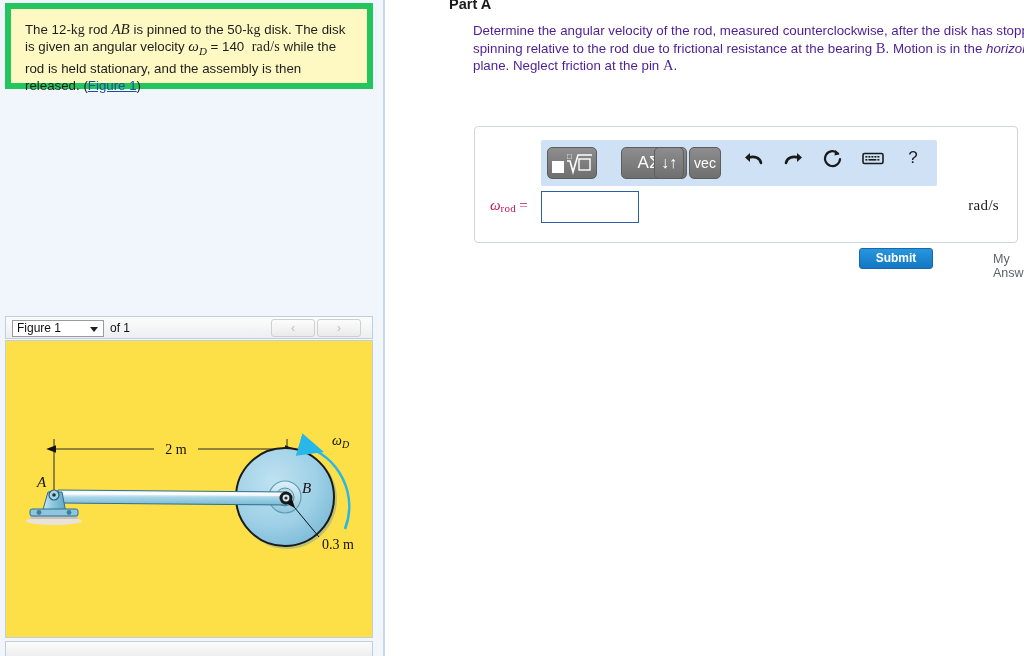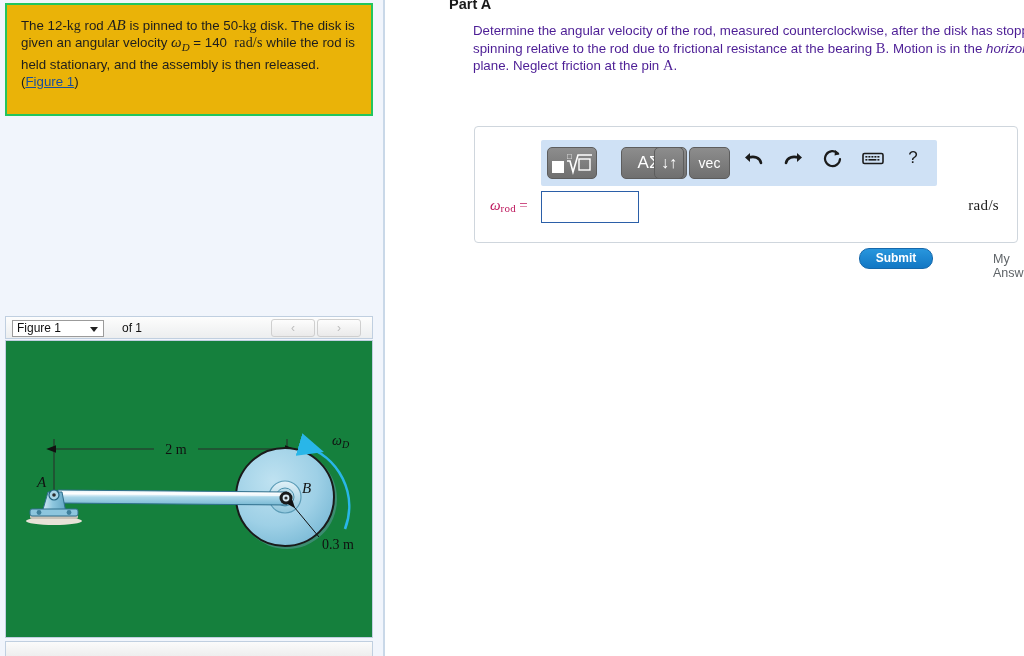--- a/index.html
+++ b/index.html
@@ -33,23 +33,23 @@
     position: absolute;
     left: 383px; top: 0;
     width: 2px; height: 656px;
     background: #c9d8e8;
   }
 
   .problem-box {
     position: absolute;
     left: 5px; top: 3px;
     width: 368px;
-    height: 113px;
-    background: #eab308;
-    border: 2px solid #22c55e;
+    height: 86px;
+    background: #fef9c3;
+    border: 6px solid #22c55e;
     box-sizing: border-box;
   }
   .problem-text {
     padding: 12px 14px 0 14px;
     font-size: 13.3px;
     line-height: 17px;
     color: #1d1d1d;
   }
   .problem-text .serif-i {
     font-family: "Liberation Serif", serif;
@@ -99,21 +99,20 @@
     width: 0; height: 0;
     border-left: 4px solid transparent;
     border-right: 4px solid transparent;
     border-top: 5px solid #222;
   }
   .fig-of {
     position: absolute;
     left: 104px; top: 4px;
     font-size: 12px;
     color: #111;
-    margin-left: 12px;
   }
   .fig-navbtn {
     position: absolute;
     top: 2px;
     width: 44px; height: 18px;
     border: 1px solid #cfcfcf;
     border-radius: 3px;
     background: linear-gradient(#fdfdfd, #eaeaea);
     box-sizing: border-box;
     color: #bdbdbd;
@@ -121,21 +120,21 @@
     text-align: center;
     line-height: 16px;
   }
   .fig-prev { left: 265px; }
   .fig-next { left: 311px; }
 
   .fig-panel {
     position: absolute;
     left: 5px; top: 340px;
     width: 368px; height: 298px;
-    background: #15803d;
+    background: #fde047;
     border: 1px solid #c0cfe0;
     box-sizing: border-box;
   }
   .fig-panel svg { display: block; }
 
   .bottom-bar {
     position: absolute;
     left: 5px; top: 641px;
     width: 368px; height: 16px;
     background: linear-gradient(#fbfbfb, #ededed);
@@ -255,21 +254,21 @@
     color: #1b1b1b;
     letter-spacing: .3px;
   }
 
   .submit-btn {
     position: absolute;
     left: 441px; top: 248px;
     width: 74px; height: 21px;
     background: linear-gradient(#2896dd, #1277c4);
     border: 1px solid #1668ab;
-    border-radius: 10px;
+    border-radius: 3px;
     color: #ffffff;
     font-size: 12px;
     font-weight: bold;
     line-height: 19px;
     text-align: center;
     box-sizing: border-box;
     cursor: pointer;
   }
   .my-answers {
     position: absolute;
@@ -415,21 +414,21 @@
         </div>
 
         <div class="mb-key" style="left:80px; width:66px; font-size:17px;">
           <span>ΑΣφ</span>
         </div>
 
         <div class="mb-key" style="left:113px; width:30px; font-size:16px;">
           <span>↓↑</span>
         </div>
 
-        <div class="mb-key" style="left:148px; width:41px; font-size:14px;">
+        <div class="mb-key" style="left:148px; width:32px; font-size:14px;">
           <span>vec</span>
         </div>
 
         <div class="mb-plain" style="left:198px;">
           <svg width="22" height="20" viewBox="0 0 22 20">
             <path d="M7,5 L2,9.5 L7,14 Z" fill="#1b1b1b"></path>
             <path d="M5.5,9.5 C11,8 17,9 18,15" fill="none" stroke="#1b1b1b" stroke-width="2.6" stroke-linecap="round"></path>
           </svg>
         </div>
 

